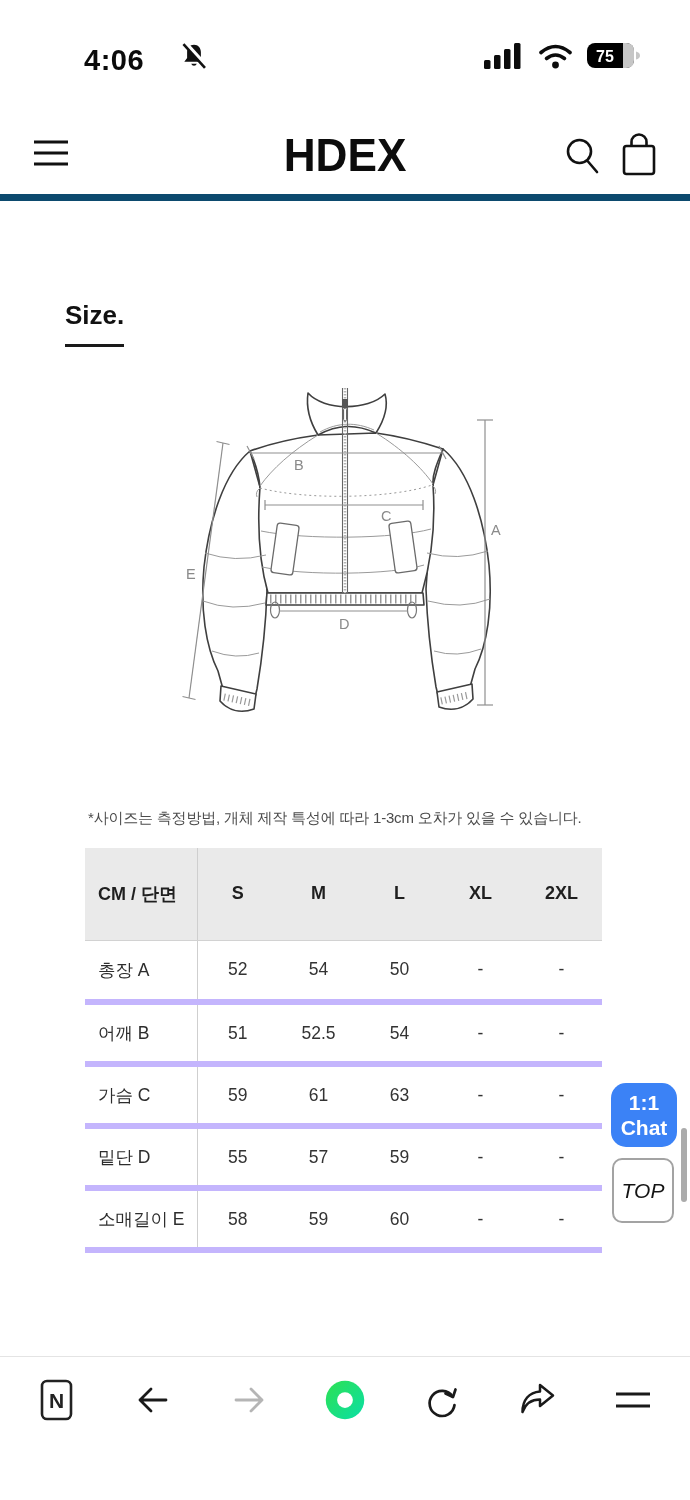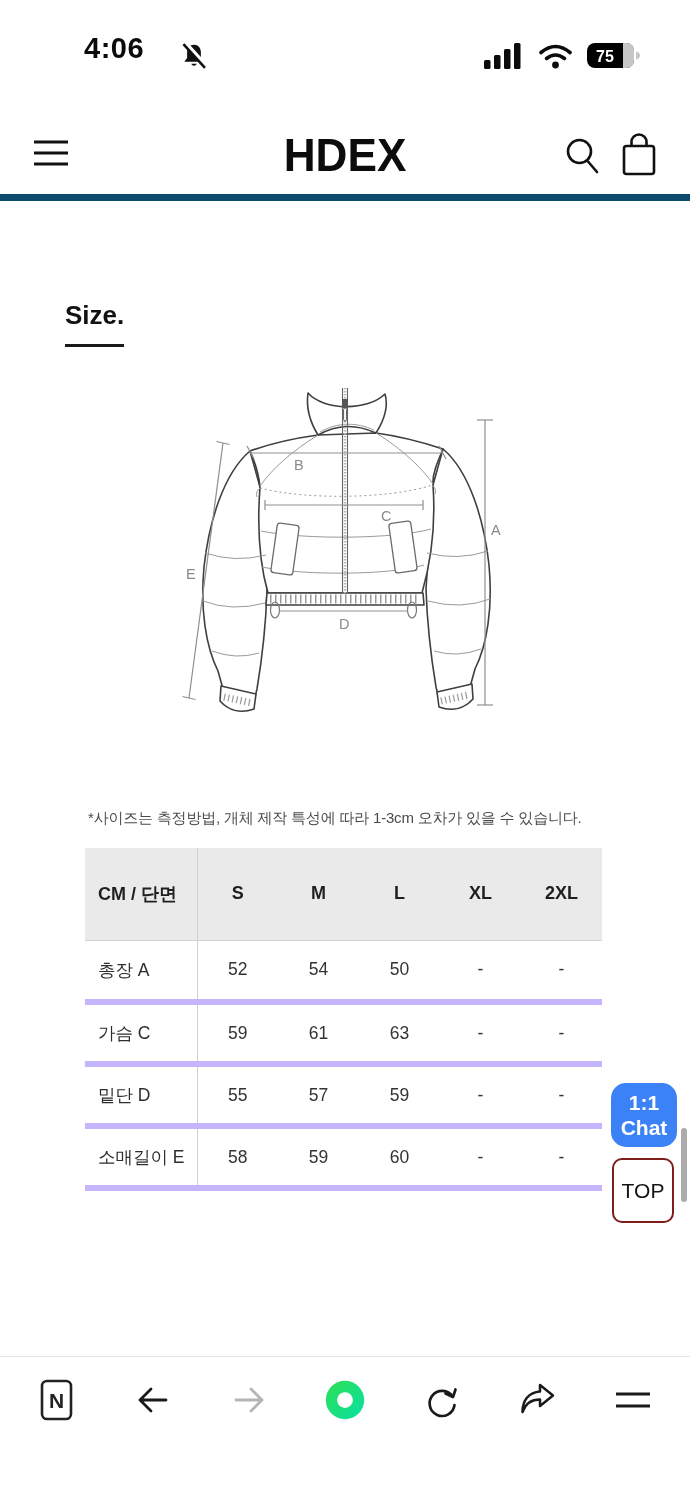--- a/index.html
+++ b/index.html
@@ -4,21 +4,21 @@
 <style>
   * { margin:0; padding:0; box-sizing:border-box; }
   html,body { background:#fff; }
   body { font-family:"Liberation Sans","DejaVu Sans",sans-serif; }
   #phone {
     position:relative; width:690px; height:1500px; margin:0 auto;
     background:#fff; overflow:hidden;
   }
   
   .status-bar { position:absolute; top:0; left:0; width:690px; height:100px; }
-  .sb-time { position:absolute; left:84px; top:32px; font-size:29px; font-weight:700; color:#0b0b0b; letter-spacing:.5px; }
+  .sb-time { position:absolute; left:84px; top:44px; font-size:29px; font-weight:700; color:#0b0b0b; letter-spacing:.5px; }
   .sb-bell { position:absolute; left:180px; top:42px; }
   .sb-right { position:absolute; right:49px; top:42px; display:flex; align-items:center; gap:13px; height:28px; }
   
   .site-header { position:absolute; top:110px; left:0; width:690px; height:91px; background:#fff; border-bottom:7px solid #0c4a6e; }
   .hamburger { position:absolute; left:33px; top:28px; width:36px; height:34px; cursor:pointer; }
   .brand-logo { position:absolute; left:0; right:0; top:18px; text-align:center; font-size:46px; font-weight:900; letter-spacing:0px; color:#0c0c0c; transform:scaleX(.96); transform-origin:center; }
   .hdr-search { position:absolute; left:564px; top:26px; width:38px; height:40px; cursor:pointer; }
   .hdr-bag { position:absolute; left:618px; top:22px; width:42px; height:48px; cursor:pointer; }
   
   .size-title { position:absolute; left:65px; top:300px; font-size:26px; font-weight:700; color:#111;
@@ -31,23 +31,23 @@
   .size-table thead th { background:#eaeaea; height:92px; font-size:18px; font-weight:700; color:#1f1f1f; border-bottom:1px solid #d2d2d2;margin-top:29px; }
   .size-table thead th:first-child, .size-table tbody td:first-child {
     width:112px; text-align:left; padding-left:13px; border-right:1px solid #cfcfcf; }
   .size-table thead th:not(:first-child) { text-align:center; width:81px; }
   .size-table tbody td { height:62px; font-size:17.5px; color:#333; text-align:center; border-bottom:6px solid #c4b5fd; }
   .size-table tbody td:first-child { font-size:17.5px; color:#2d2d2d; }
   
   .fab-chat { position:absolute; right:13px; top:1083px; width:66px; height:64px; background:#3b82f6; border-radius:15px;
     color:#fff; display:flex; flex-direction:column; align-items:center; justify-content:center;
     font-size:21px; font-weight:700; line-height:1.2; cursor:pointer; }
-  .fab-top { position:absolute; right:16px; top:1158px; width:62px; height:65px; background:#fff; border:2px solid #7f1d1d;
+  .fab-top { position:absolute; right:16px; top:1158px; width:62px; height:65px; background:#fff; border:2px solid #a3a3a3;
     border-radius:10px; color:#141414; display:flex; align-items:center; justify-content:center;
-    font-size:21px; font-weight:500; cursor:pointer; }
+    font-size:21px; font-weight:500; cursor:pointer;font-style:italic; }
   .scroll-thumb { position:absolute; right:3px; top:1128px; width:6px; height:74px; background:#ababab; border-radius:3px; }
   
   .toolbar { position:absolute; left:0; top:1356px; width:690px; height:144px; background:#fff; border-top:1px solid #e4e4e4; }
   .toolbar-row { position:absolute; left:0; top:22px; width:690px; display:flex; justify-content:space-between; padding:0 36px; align-items:center; }
   .tb-btn { width:42px; height:42px; display:flex; align-items:center; justify-content:center; cursor:pointer; }
   svg { display:block; }
 </style>
 </head>
 <body>
 
@@ -207,20 +207,28 @@
     <tbody>
       <tr>
         <td>총장 A</td>
         <td>52</td>
         <td>54</td>
         <td>50</td>
         <td>-</td>
         <td>-</td>
       </tr>
       <tr>
+        <td>어깨 B</td>
+        <td>51</td>
+        <td>52.5</td>
+        <td>54</td>
+        <td>-</td>
+        <td>-</td>
+      </tr>
+      <tr>
         <td>가슴 C</td>
         <td>59</td>
         <td>61</td>
         <td>63</td>
         <td>-</td>
         <td>-</td>
       </tr>
       <tr>
         <td>밑단 D</td>
         <td>55</td>

